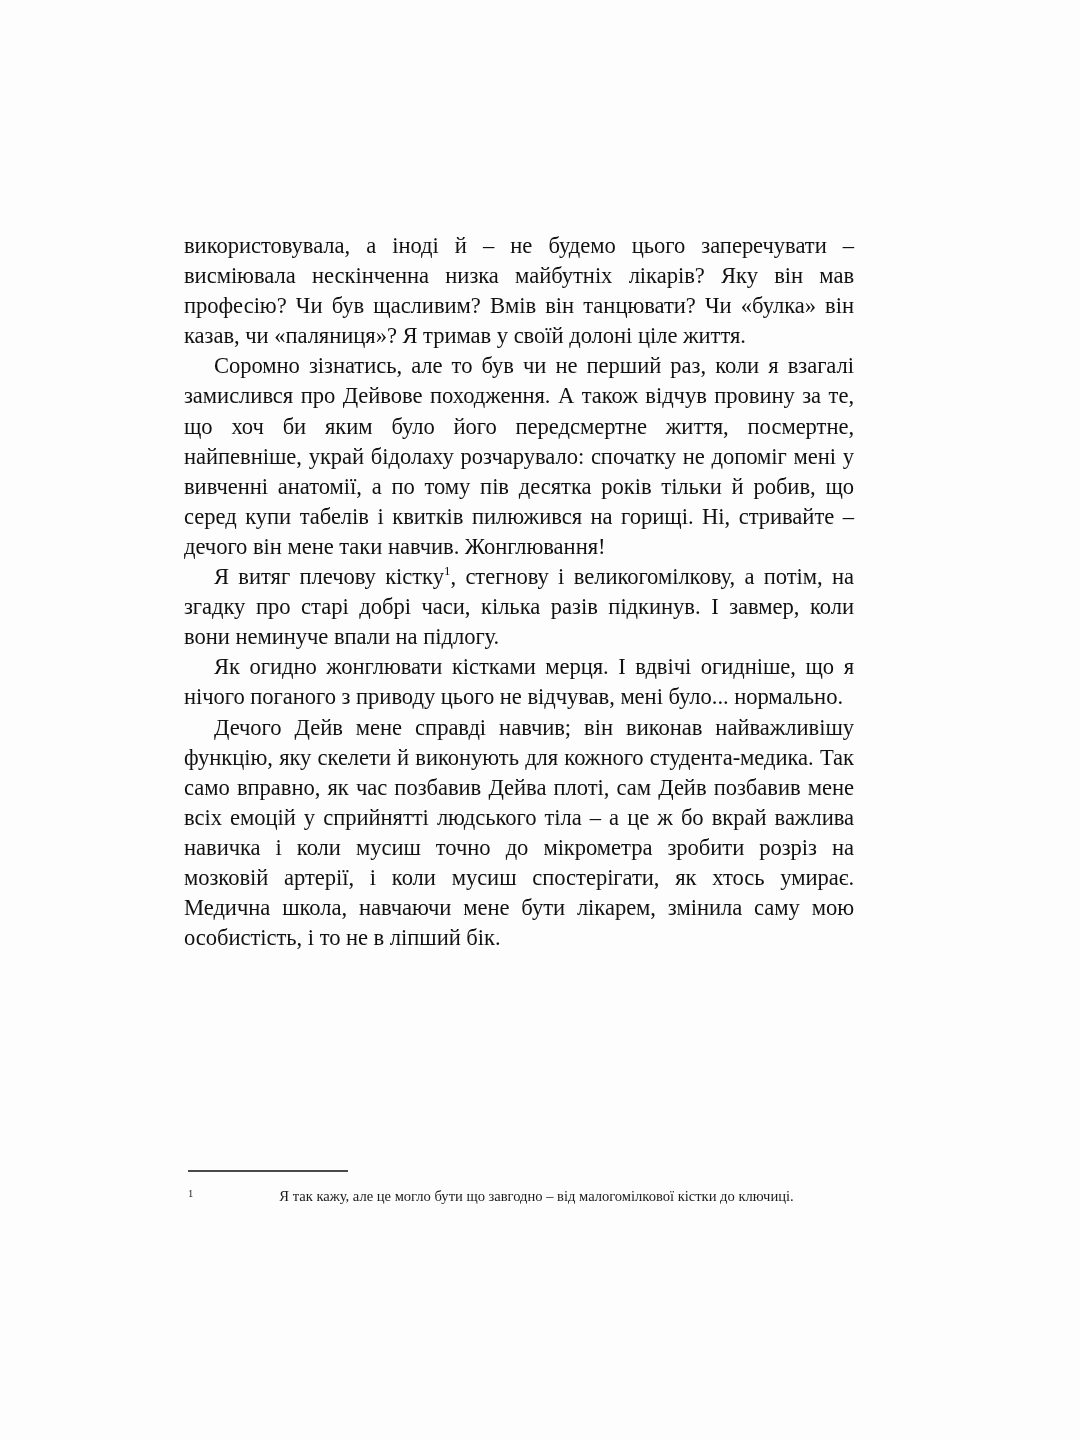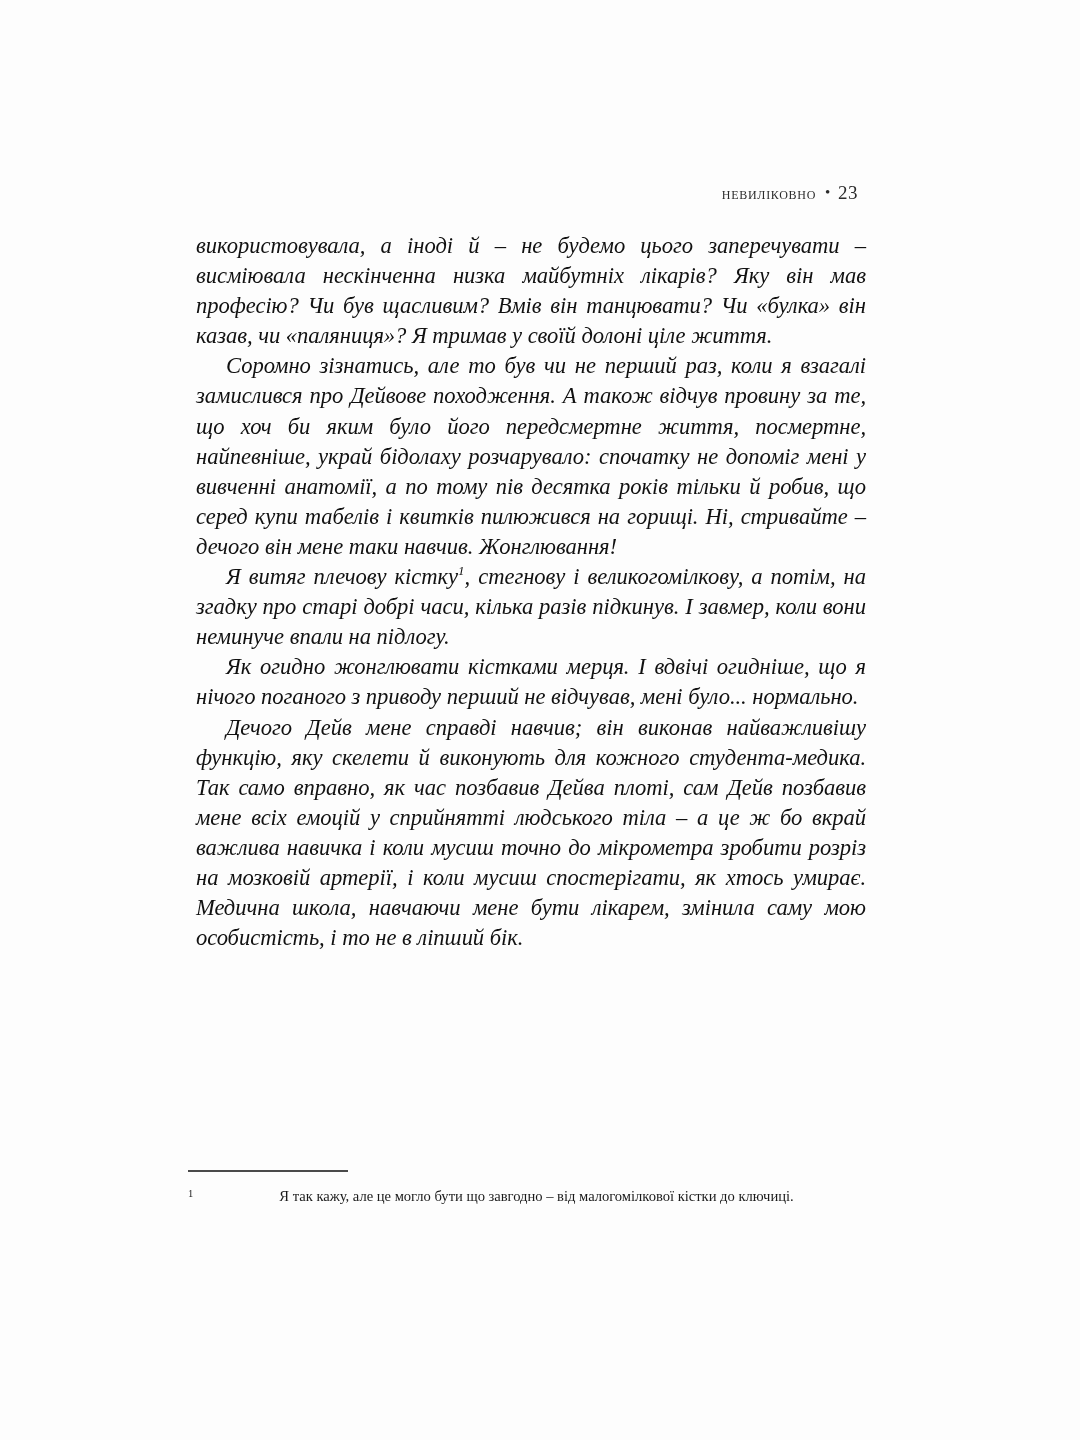--- a/index.html
+++ b/index.html
@@ -50,24 +50,23 @@
     vertical-align: 2px;
   }
   .running-head .rh-page {
     font-size: 19px;
     letter-spacing: 0.5px;
   }
 
   
   .text-column {
     position: absolute;
-    left: 196px;
+    left: 184px;
     top: 231px;
     width: 670px;
-    font-style: italic;
   }
 
   .body-par {
     margin: 0;
     font-size: 22.6px;
     line-height: 30.1px;
     text-align: justify;
     text-justify: inter-word;
     hyphens: manual;
     color: #111111;
@@ -116,33 +115,30 @@
     flex: 1 1 auto;
     text-align: center;
     letter-spacing: -0.02px;
   }
 </style>
 </head>
 <body>
 
 <div class="page">
 
-  <div class="running-head">
-    <span class="rh-title">Невиліковно</span><span class="rh-sep">•</span><span class="rh-page">23</span>
-  </div>
 
   <div class="text-column">
 
     <p class="body-par">використовувала, а іноді й – не будемо цього заперечувати – висміювала нескінченна низка майбутніх лікарів? Яку він мав професію? Чи був щасливим? Вмів він танцювати? Чи «булка» він казав, чи «паляниця»? Я тримав у своїй долоні ціле життя.</p>
 
     <p class="body-par">Соромно зізнатись, але то був чи не перший раз, коли я взагалі замислився про Дейвове походження. А також відчув провину за те, що хоч би яким було його передсмертне життя, посмертне, найпевніше, украй бідолаху розчарувало: спочатку не допоміг мені у вивченні анатомії, а по тому пів десятка років тільки й робив, що серед купи табелів і квитків пилюжився на горищі. Ні, стривайте – дечого він мене таки навчив. Жонглювання!</p>
 
     <p class="body-par"><span>Я витяг плечову кістку</span><span class="fn-ref">1</span><span>, стегнову і великогомілкову, а потім, на згадку про старі добрі часи, кілька разів підкинув. І завмер, коли вони неминуче впали на підлогу.</span></p>
 
-    <p class="body-par">Як огидно жонглювати кістками мерця. І вдвічі огидніше, що я нічого поганого з приводу перший не відчував, мені було... нормально.</p>
+    <p class="body-par">Як огидно жонглювати кістками мерця. І вдвічі огидніше, що я нічого поганого з приводу цього не відчував, мені було... нормально.</p>
 
     <p class="body-par">Дечого Дейв мене справді навчив; він виконав найважливішу функцію, яку скелети й виконують для кожного студента-медика. Так само вправно, як час позбавив Дейва плоті, сам Дейв позбавив мене всіх емоцій у сприйнятті людського тіла – а це ж бо вкрай важлива навичка і коли мусиш точно до мікрометра зробити розріз на мозковій артерії, і коли мусиш спостерігати, як хтось умирає. Медична школа, навчаючи мене бути лікарем, змінила саму мою особистість, і то не в ліпший бік.</p>
 
 
   </div>
 
   <div class="footnote-block">
     <div class="footnote-rule"></div>
     <div class="footnote-item">
       <span class="footnote-marker">1</span>

